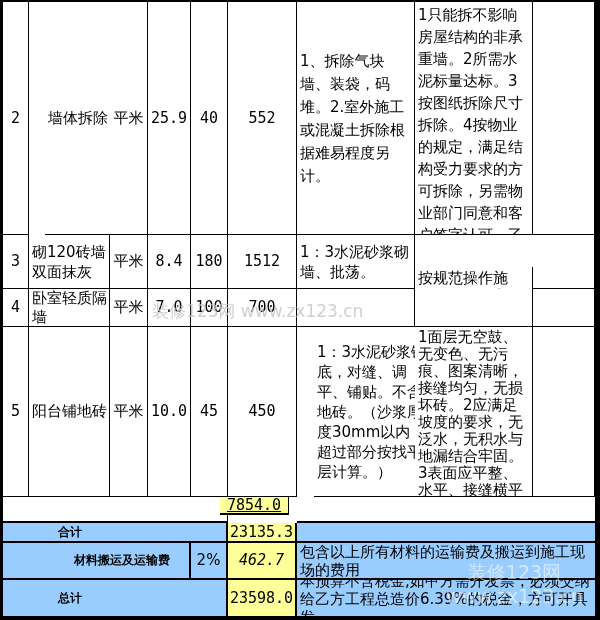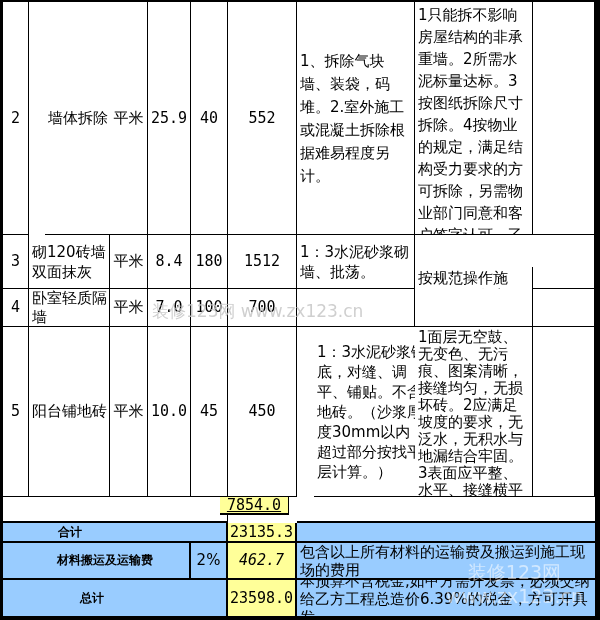--- a/index.html
+++ b/index.html
@@ -74,25 +74,25 @@
   <div class="cell" style="left:533px;top:327px;width:62px;height:170px;"></div>
 
   <div class="cell" style="left:3px;top:497px;width:225px;height:26px;border-bottom-width:2px;"></div>
   <div class="cell num yellow" style="left:220px;top:497px;width:69px;height:18px;border-bottom-width:2px;text-decoration:underline;">7854.0</div>
   <div class="cell nbr" style="left:297px;top:497px;width:298px;height:26px;border-bottom-width:2px;"></div>
 
   <div class="cell blue bold left b2" style="left:3px;top:523px;width:225px;height:20px;padding-left:55px;">合计</div>
   <div class="cell num yellow b2" style="left:228px;top:523px;width:69px;height:20px;">23135.3</div>
   <div class="cell blue nbr" style="left:297px;top:523px;width:298px;height:20px;border-bottom-width:2px;"></div>
 
-  <div class="cell blue bold left b2" style="left:3px;top:543px;width:188px;height:37px;padding-left:54px;">材料搬运及运输费</div>
+  <div class="cell blue bold left b2" style="left:3px;top:543px;width:188px;height:37px;padding-left:71px;">材料搬运及运输费</div>
   <div class="cell blue b2" style="left:191px;top:543px;width:37px;height:37px;">2%</div>
   <div class="cell num yellow b2" style="left:228px;top:543px;width:69px;height:37px;font-style:italic;">462.7</div>
   <div class="cell blue note nbr" style="left:297px;top:543px;width:298px;height:37px;line-height:18px;font-size:15px;align-items:center;border-bottom-width:2px;">包含以上所有材料的运输费及搬运到施工现场的费用</div>
 
-  <div class="cell blue bold left nbb" style="left:3px;top:580px;width:225px;height:36px;padding-left:77px;border-right-width:2px;">总计</div>
+  <div class="cell blue bold left nbb" style="left:3px;top:580px;width:225px;height:36px;padding-left:55px;border-right-width:2px;">总计</div>
   <div class="cell num yellow nbb" style="left:228px;top:580px;width:69px;height:36px;border-right-width:2px;">23598.0</div>
   <div class="cell blue note nbr nbb" style="left:297px;top:580px;width:298px;height:36px;line-height:18px;font-size:15px;align-items:center;">本预算不含税金,如甲方需开发票，必须交纳给乙方工程总造价6.39%的税金，方可开具发</div>
 
   <div class="wm wm-mid">装修123网 www.zx123.cn</div>
   <div class="wm wm-br">装修123网 www.zx123.cn</div>
 
 </div>
 
 </body></html>

